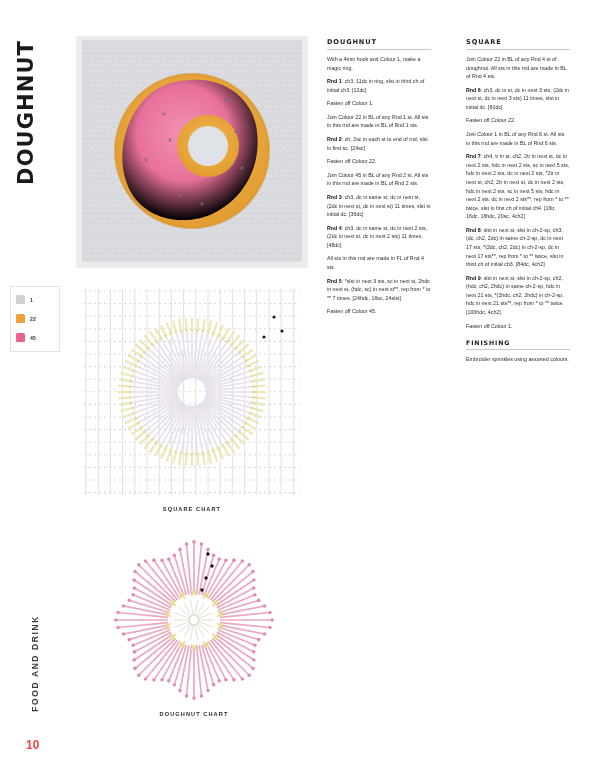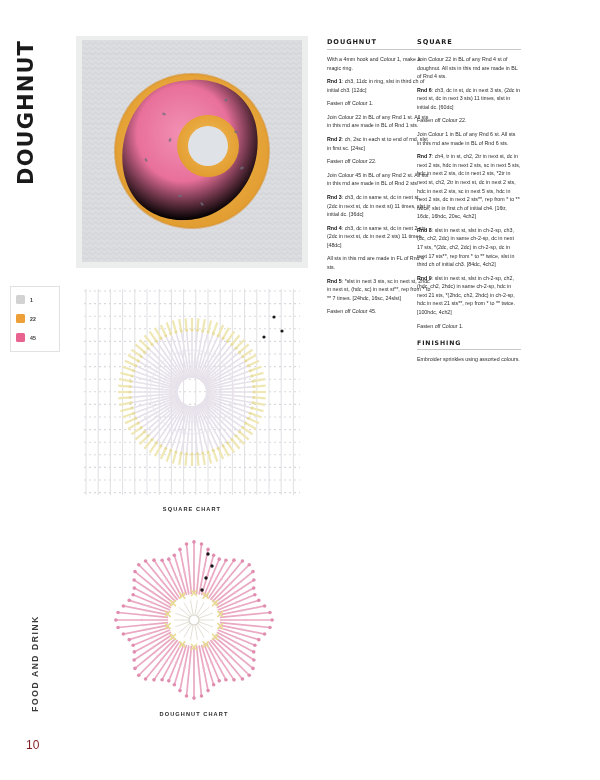--- a/index.html
+++ b/index.html
@@ -20,21 +20,21 @@
     font-family: "DejaVu Sans", sans-serif;
   }
   .section-label {
     position: absolute; left: 30px; bottom: 68px;
     font-size: 8.5px; font-weight: 700; letter-spacing: 1.6px;
     color: #3a3a3a;
     writing-mode: vertical-rl; transform: rotate(180deg);
   }
   .page-number {
     position: absolute; left: 26px; bottom: 28px;
-    font-size: 12px; font-weight: 400; color: #7f1d1d;
+    font-size: 12px; font-weight: 700; color: #ef4444;
   }
 
   
   .colour-key {
     position: absolute; left: 10px; top: 286px;
     width: 50px; padding: 5px 4px 6px 5px;
     background: #fff; border: 1px solid #e2e2e2;
   }
   .key-row { display: flex; align-items: center; gap: 5px; height: 15px; margin-bottom: 4px; }
   .key-row:last-child { margin-bottom: 0; }
@@ -54,21 +54,21 @@
   .chart-caption {
     position: absolute; width: 100%; text-align: center;
     font-size: 5.6px; font-weight: 700; letter-spacing: 1.1px; color: #2a2a2a;
   }
   .cap-square { left: 78px; top: 506px; width: 228px; }
   .cap-doughnut { left: 108px; top: 711px; width: 172px; }
 
   
   .col { position: absolute; top: 38px; width: 104px; }
   .col-1 { left: 327px; }
-  .col-2 { left: 417px; }
+  .col-2 { left: 466px; }
   .col h2 {
     font-size: 6.6px; font-weight: 700; letter-spacing: 0.9px;
     color: #1c1c1c; text-transform: uppercase;
     padding-bottom: 3px; margin-bottom: 5px;
     border-bottom: 0.8px solid #c9c9c9;
     font-family: "DejaVu Sans", sans-serif;
   }
   .col h3 {
     font-size: 6.2px; font-weight: 700; letter-spacing: 0.9px;
     color: #1c1c1c; text-transform: uppercase;

